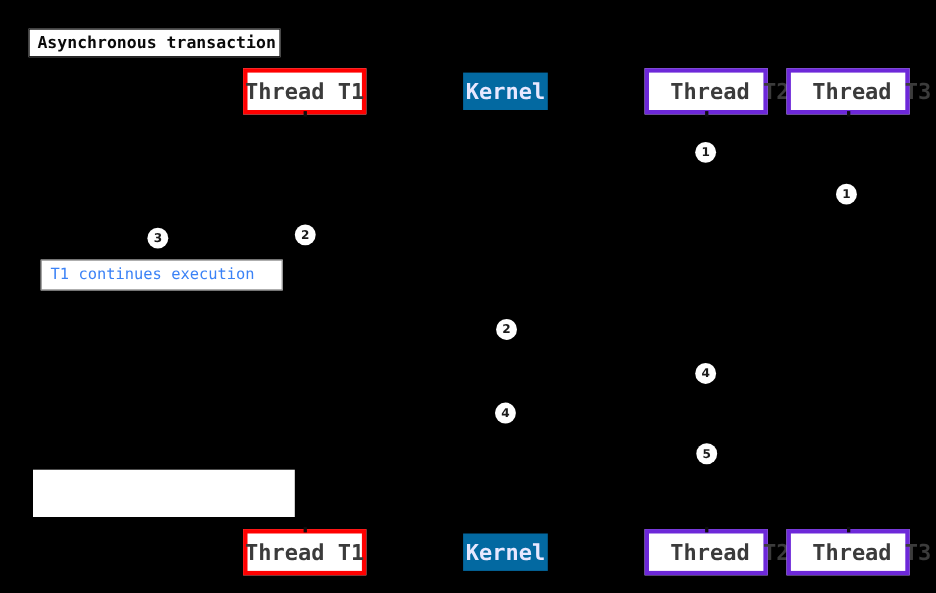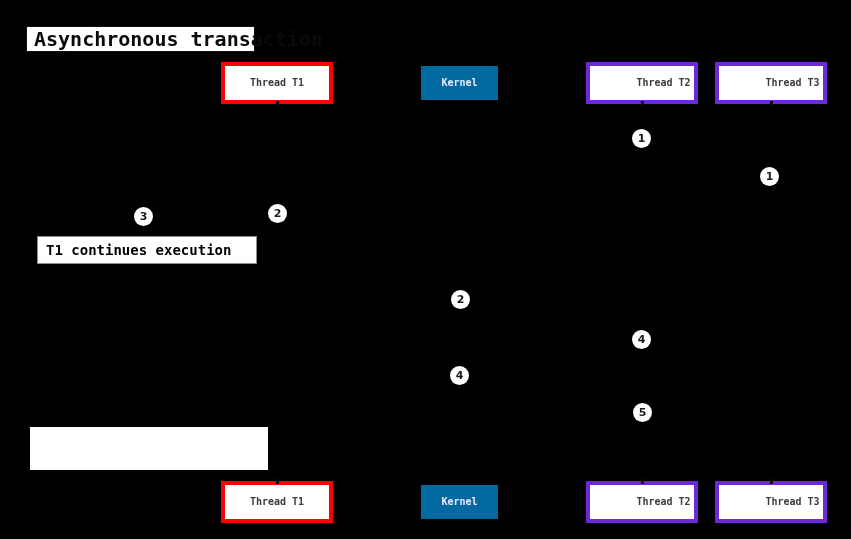--- a/index.html
+++ b/index.html
@@ -27,31 +27,31 @@
     justify-content: center;
     white-space: pre;
     line-height: 1;
   }
 
   
   .title-box {
     background: #ffffff;
     color: #0a0a0a;
     border: 1px solid #111111;
-    font-size: 20px;
+    font-size: 15px;
     font-weight: 700;
     letter-spacing: 0px;
     padding: 0 7px;
     justify-content: flex-start;
   }
 
   
   .lifeline {
     background: #ffffff;
-    font-size: 10px;
+    font-size: 20px;
     font-weight: 700;
     color: #3b3b3b;
   }
   .lifeline.red {
     border: 4px solid #ff0000;
   }
   .lifeline.blue {
     border: 4px solid #6d28d9;
     padding-left: 43px;
   }
@@ -66,23 +66,23 @@
     position: absolute;
     width: 3px;
     height: 5px;
     background: #0d0d0d;
   }
 
   
   .note {
     background: #ffffff;
     border: 1px solid #8c8c8c;
-    color: #000000;
+    color: #3b82f6;
     font-size: 14px;
-    font-weight: 700;
+    font-weight: 400;
     justify-content: flex-start;
     padding: 0 8px;
   }
   .note.empty {
     border: 0;
     padding: 0;
   }
 
   
   .badge {

